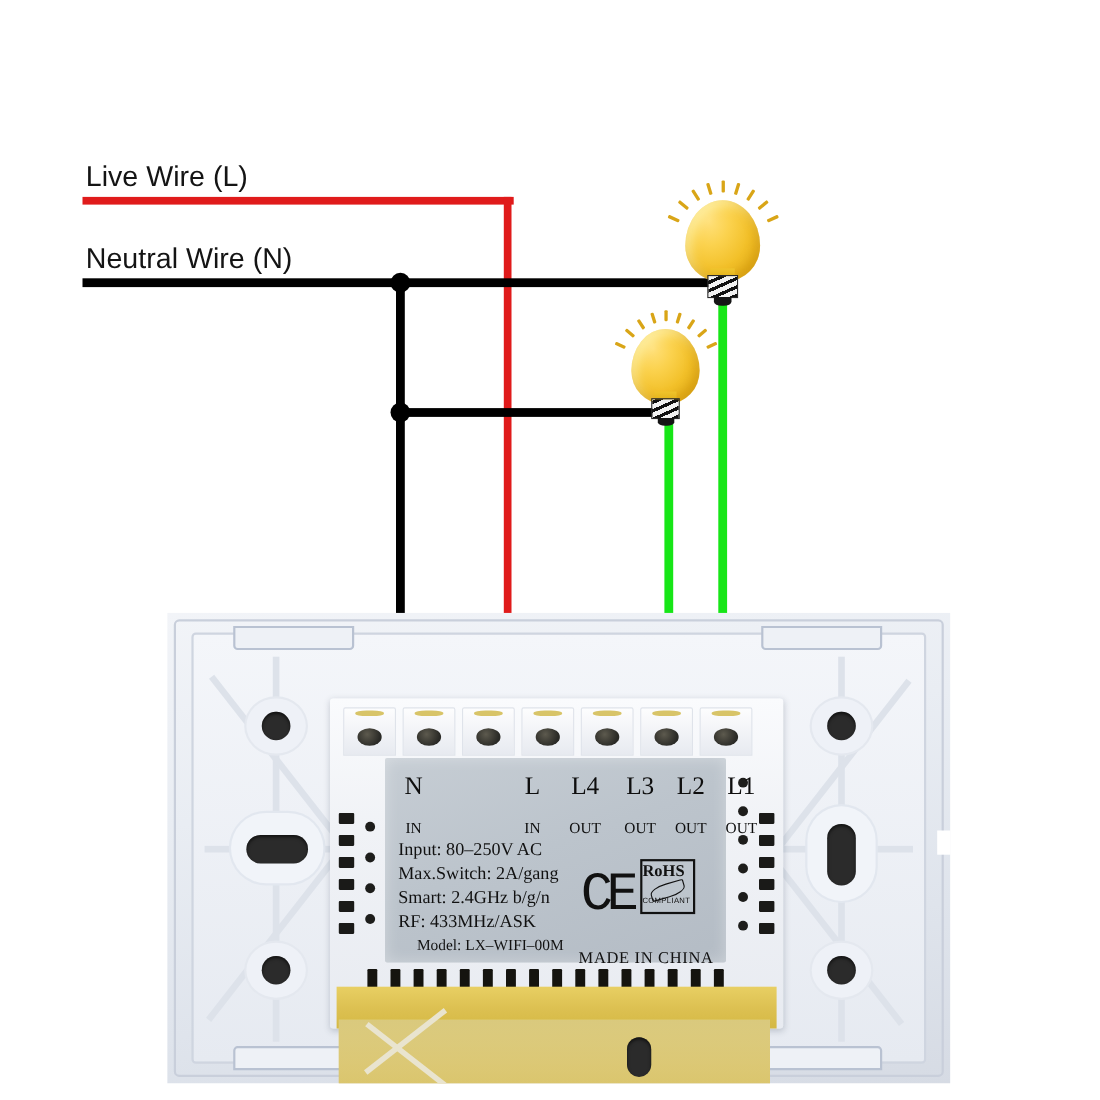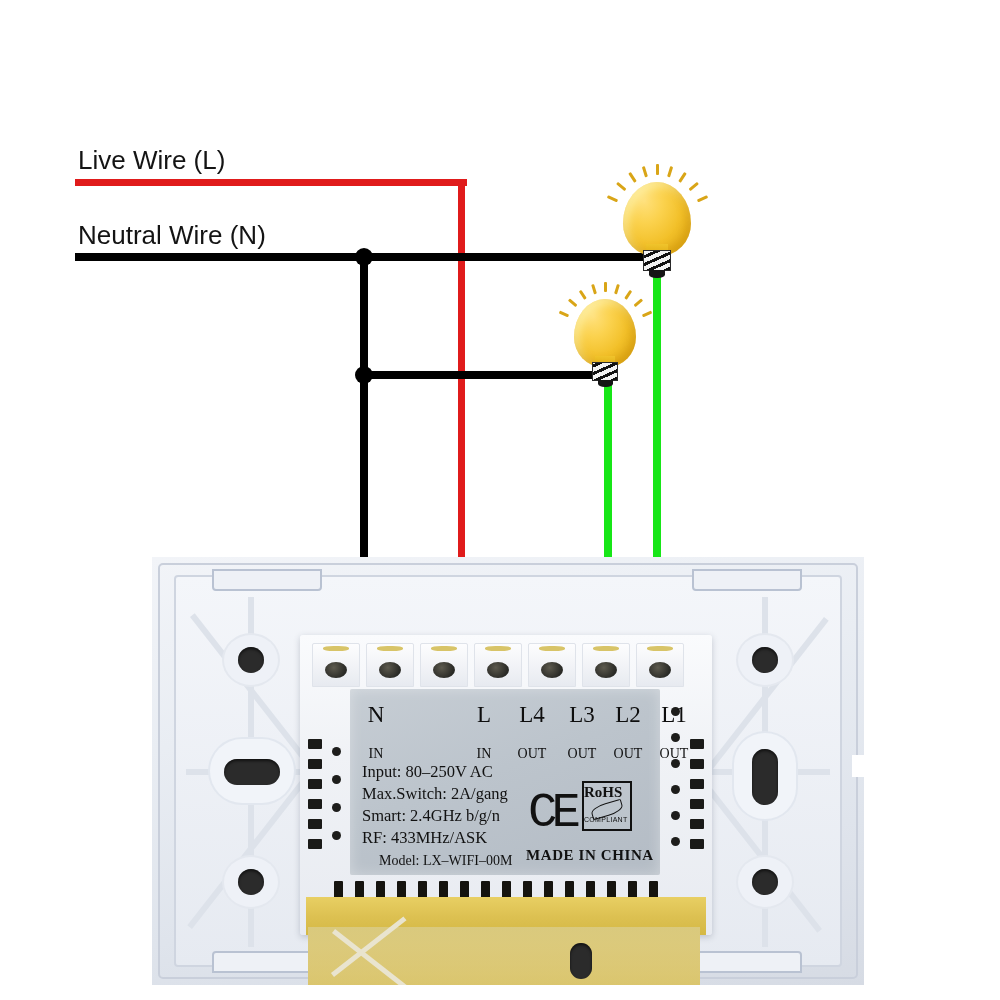--- a/index.html
+++ b/index.html
@@ -396,21 +396,21 @@
         <div class="ce" style="left:178px;top:96px;">CE</div>
 
         <div class="rohs" style="left:232px;top:92px;width:50px;height:50px;">
           <div class="r1">RoHS</div>
           <div class="leafbox">
               <div class="leaf"></div>
             </div>
           <div class="r2">COMPLIANT</div>
         </div>
 
-        <div class="made" style="left:176px;top:158px;font-weight:bold;">MADE IN CHINA</div>
+        <div class="made" style="left:176px;top:174px;">MADE IN CHINA</div>
       </div>
 
       <div class="vent-strip" style="left:34px;top:246px;width:346px;height:26px;">
         <div class="vent" style="left:0px;top:0;width:9px;height:24px;"></div>
         <div class="vent" style="left:21px;top:0;width:9px;height:24px;"></div>
         <div class="vent" style="left:42px;top:0;width:9px;height:24px;"></div>
         <div class="vent" style="left:63px;top:0;width:9px;height:24px;"></div>
         <div class="vent" style="left:84px;top:0;width:9px;height:24px;"></div>
         <div class="vent" style="left:105px;top:0;width:9px;height:24px;"></div>
         <div class="vent" style="left:126px;top:0;width:9px;height:24px;"></div>

